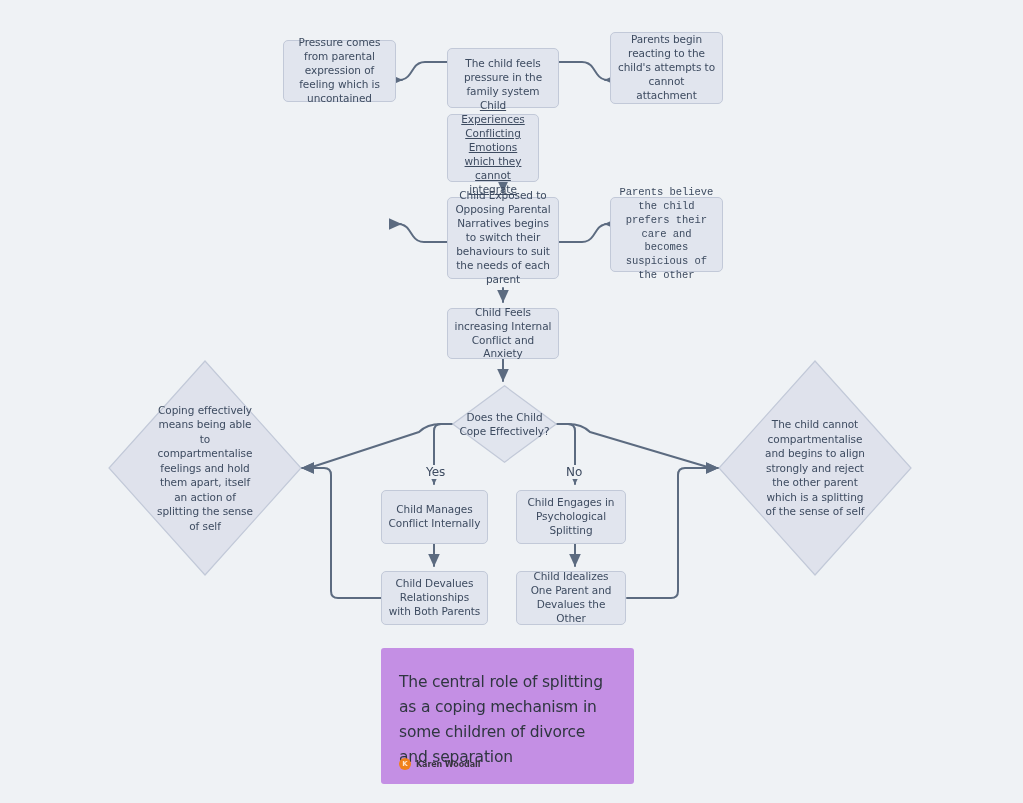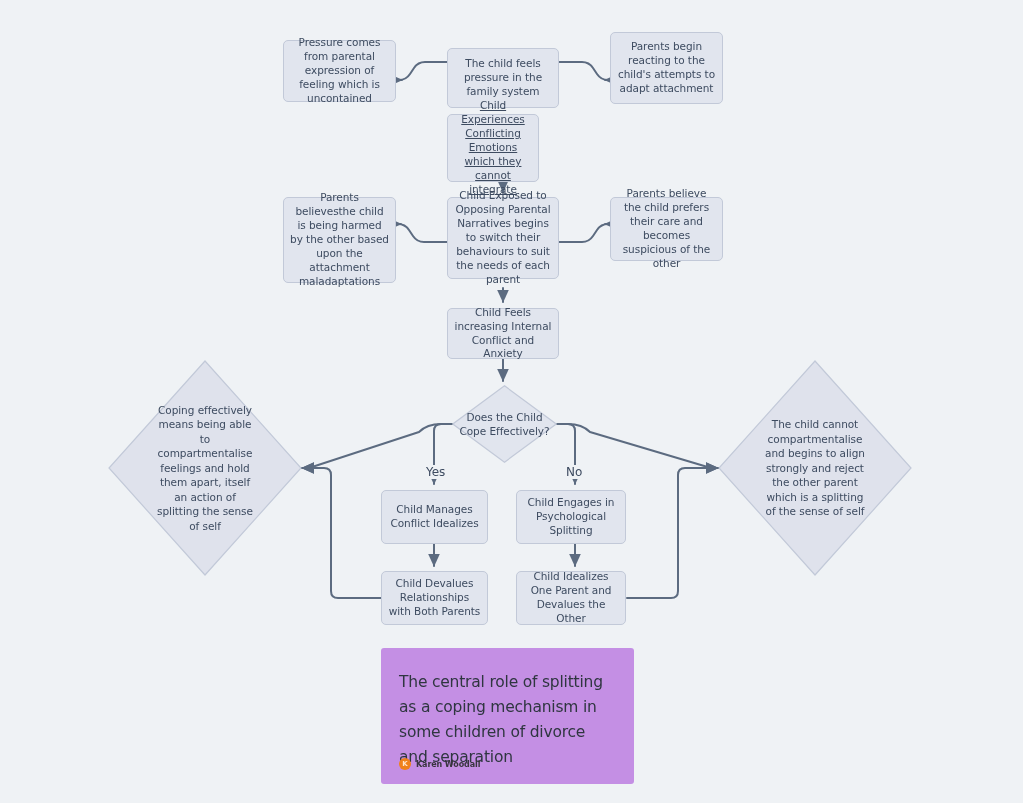--- a/index.html
+++ b/index.html
@@ -155,29 +155,28 @@
       <path d="M 382 598 L 338 598 Q 331 598 331 591 L 331 475 Q 331 468 324 468 L 302 468"></path>
 
       <path d="M 627 598 L 671 598 Q 678 598 678 591 L 678 475 Q 678 468 685 468 L 718 468"></path>
     </g>
   </svg>
 
   <div class="node" style="left:283px; top:32px; width:113px; height:62px;margin-top:8px;">Pressure comes from parental expression of feeling which is uncontained</div>
 
   <div class="node" style="left:447px; top:48px; width:112px; height:60px;">The child feels pressure in the family system</div>
 
-  <div class="node" style="left:610px; top:32px; width:113px; height:72px;">Parents begin reacting to the child's attempts to adapt attachment</div>
+  <div class="node" style="left:610px; top:32px; width:113px; height:72px;">Parents begin reacting to the child's attempts to cannot attachment</div>
 
   <div class="node" style="left:447px; top:114px; width:92px; height:68px;text-decoration:underline;">Child Experiences Conflicting Emotions which they cannot integrate</div>
 
-  <div class="node" style="left:283px; top:197px; width:113px; height:86px;">Parents believesthe child is being harmed by the other based upon the attachment maladaptations</div>
 
   <div class="node" style="left:447px; top:197px; width:112px; height:82px;">Child Exposed to Opposing Parental Narratives begins to switch their behaviours to suit the needs of each parent</div>
 
-  <div class="node" style="left:610px; top:197px; width:113px; height:64px;">Parents believe the child prefers their care and becomes suspicious of the other</div>
+  <div class="node" style="left:610px; top:197px; width:113px; height:75px;font-family:Liberation Mono, monospace;">Parents believe the child prefers their care and becomes suspicious of the other</div>
 
   <div class="node" style="left:447px; top:308px; width:112px; height:51px;">Child Feels increasing  Internal Conflict and Anxiety</div>
 
   <div class="diamond-wrap" style="left:452px; top:385px; width:105px; height:78px;">
     <div class="diamond-shape">
       <svg viewBox="0 0 105 78" preserveAspectRatio="none">
         <polygon points="52.5,0.8 104.2,39 52.5,77.2 0.8,39" fill="#e1e5ee" stroke="#c2c9d8" stroke-width="1.2"></polygon>
       </svg>
     </div>
     <div class="diamond-label">Does the Child Cope Effectively?</div>
@@ -197,21 +196,21 @@
       <svg viewBox="0 0 194 216" preserveAspectRatio="none">
         <polygon points="97,1 193,108 97,215 1,108" fill="#dfe2ec" stroke="#c2c9d8" stroke-width="1.2"></polygon>
       </svg>
     </div>
     <div class="diamond-label" style="width:104px;">The child cannot compartmentalise and begins to align strongly and reject the other parent which is a splitting of the sense of self</div>
   </div>
 
   <div class="edge-label" style="left:424px; top:465px;">Yes</div>
   <div class="edge-label" style="left:564px; top:465px;">No</div>
 
-  <div class="node" style="left:381px; top:490px; width:107px; height:54px;">Child Manages Conflict Idealizes</div>
+  <div class="node" style="left:381px; top:490px; width:107px; height:54px;">Child Manages Conflict Internally</div>
 
   <div class="node" style="left:516px; top:490px; width:110px; height:54px;">Child Engages in Psychological Splitting</div>
 
   <div class="node" style="left:381px; top:571px; width:107px; height:54px;">Child Devalues Relationships with Both Parents</div>
 
   <div class="node" style="left:516px; top:571px; width:110px; height:54px;">Child Idealizes One Parent and Devalues the Other</div>
 
   <div class="card" style="left:381px; top:648px; width:253px; height:136px;">
     <div class="card-title">The central role of splitting as a coping mechanism  in some children of divorce and separation</div>
     <div class="card-byline">

